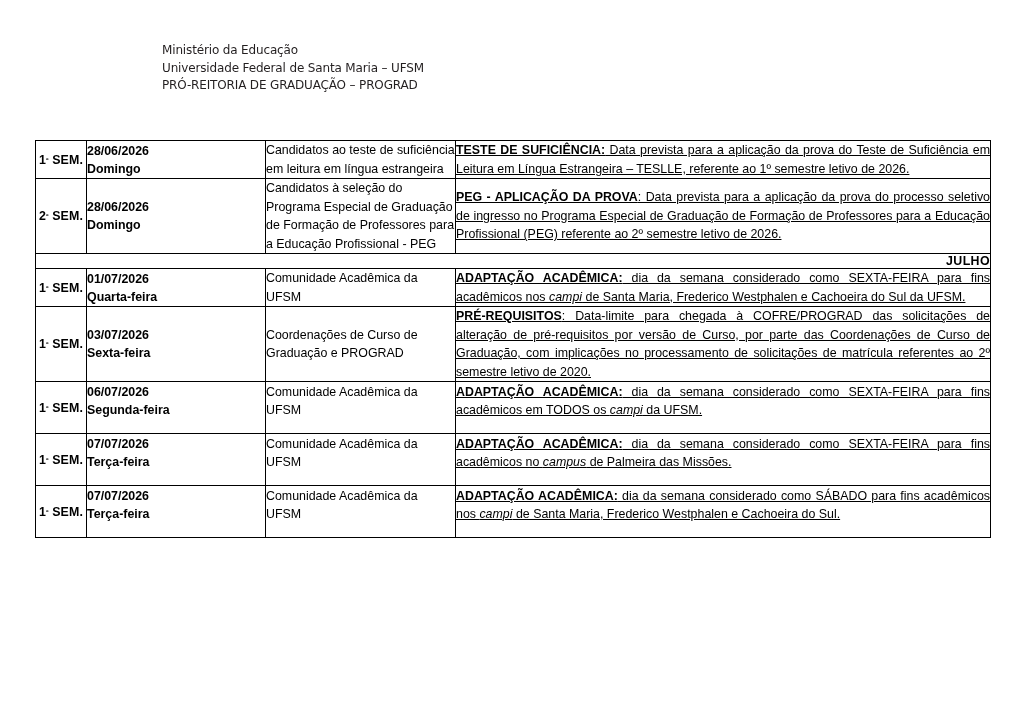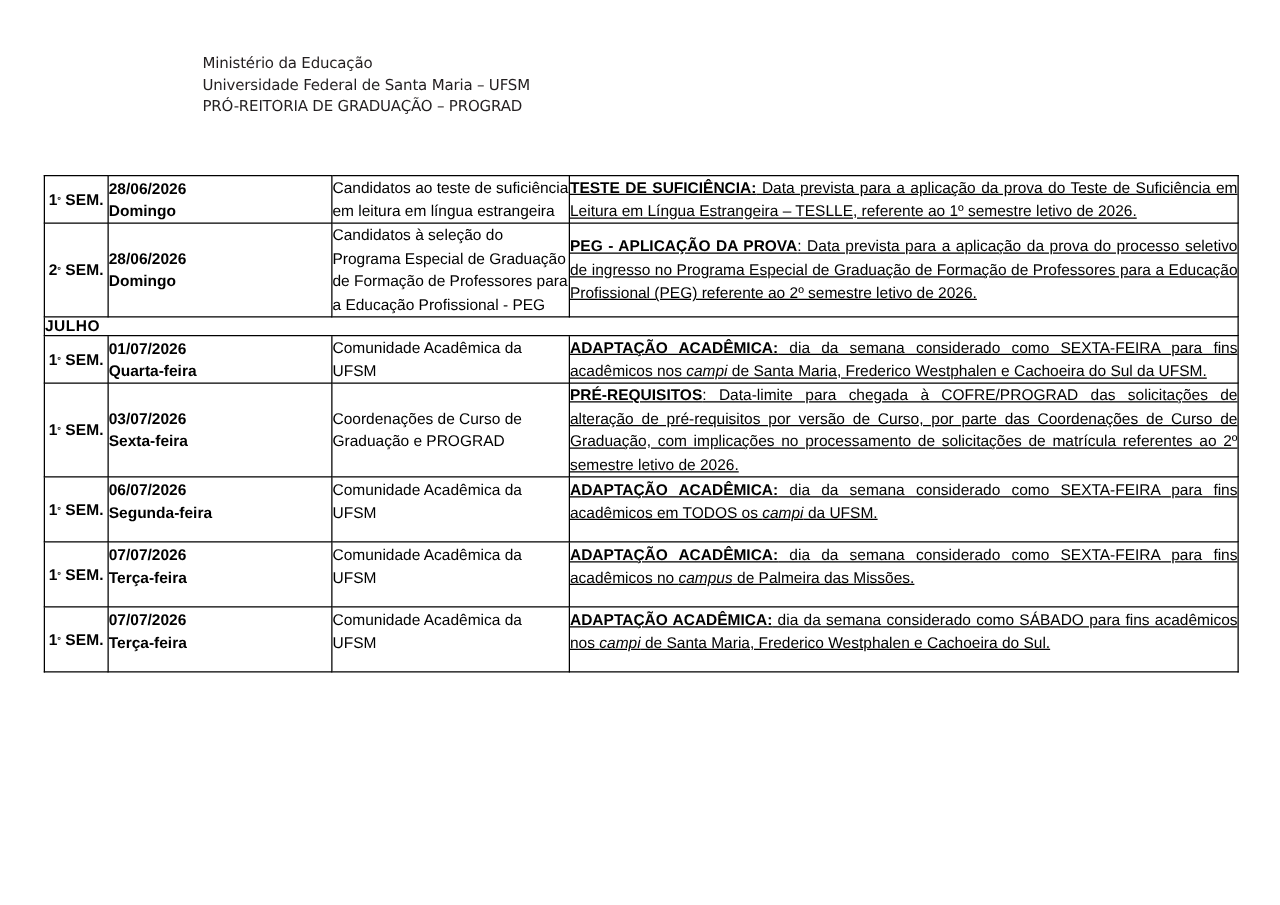--- a/index.html
+++ b/index.html
@@ -112,21 +112,21 @@
   }
   .c-desc b { font-weight: bold; }
   .c-desc i { font-style: italic; }
 
   
   tr.compact .c-date,
   tr.compact .c-who,
   tr.compact .c-desc { line-height: 17.5px; padding-top: 2px; padding-bottom: 14px; }
 
   .month-cell {
-    text-align: left;
+    text-align: right;
     font-size: 25px;
     font-weight: bold;
     letter-spacing: 0.4px;
     padding: 18px 0 18px 0;
   }
 </style>
 </head>
 <body>
 
 <div class="page">
@@ -176,21 +176,21 @@
           <td class="c-who">Comunidade Acadêmica da UFSM</td>
           <td class="c-desc"><b>ADAPTAÇÃO ACADÊMICA:</b><span> dia da semana considerado como SEXTA-FEIRA para fins acadêmicos nos </span><i>campi</i><span> de Santa Maria, Frederico Westphalen e Cachoeira do Sul da UFSM.</span></td>
         </tr>
         <tr>
           <td class="c-sem">1<sup>º</sup> SEM.</td>
           <td class="c-date">
             <div>03/07/2026</div>
             <div>Sexta-feira</div>
           </td>
           <td class="c-who">Coordenações de Curso de Graduação e PROGRAD</td>
-          <td class="c-desc"><b>PRÉ-REQUISITOS</b><span>: Data-limite para chegada à COFRE/PROGRAD das solicitações de alteração de pré-requisitos por versão de Curso, por parte das Coordenações de Curso de Graduação, com implicações no processamento de solicitações de matrícula referentes ao 2º semestre letivo de 2026.</span></td>
+          <td class="c-desc"><b>PRÉ-REQUISITOS</b><span>: Data-limite para chegada à COFRE/PROGRAD das solicitações de alteração de pré-requisitos por versão de Curso, por parte das Coordenações de Curso de Graduação, com implicações no processamento de solicitações de matrícula referentes ao 2º semestre letivo de 2020.</span></td>
         </tr>
         <tr class="compact">
           <td class="c-sem">1<sup>º</sup> SEM.</td>
           <td class="c-date">
             <div>06/07/2026</div>
             <div>Segunda-feira</div>
           </td>
           <td class="c-who">Comunidade Acadêmica da UFSM</td>
           <td class="c-desc"><b>ADAPTAÇÃO ACADÊMICA:</b><span> dia da semana considerado como SEXTA-FEIRA para fins acadêmicos em TODOS os </span><i>campi</i><span> da UFSM.</span></td>
         </tr>

